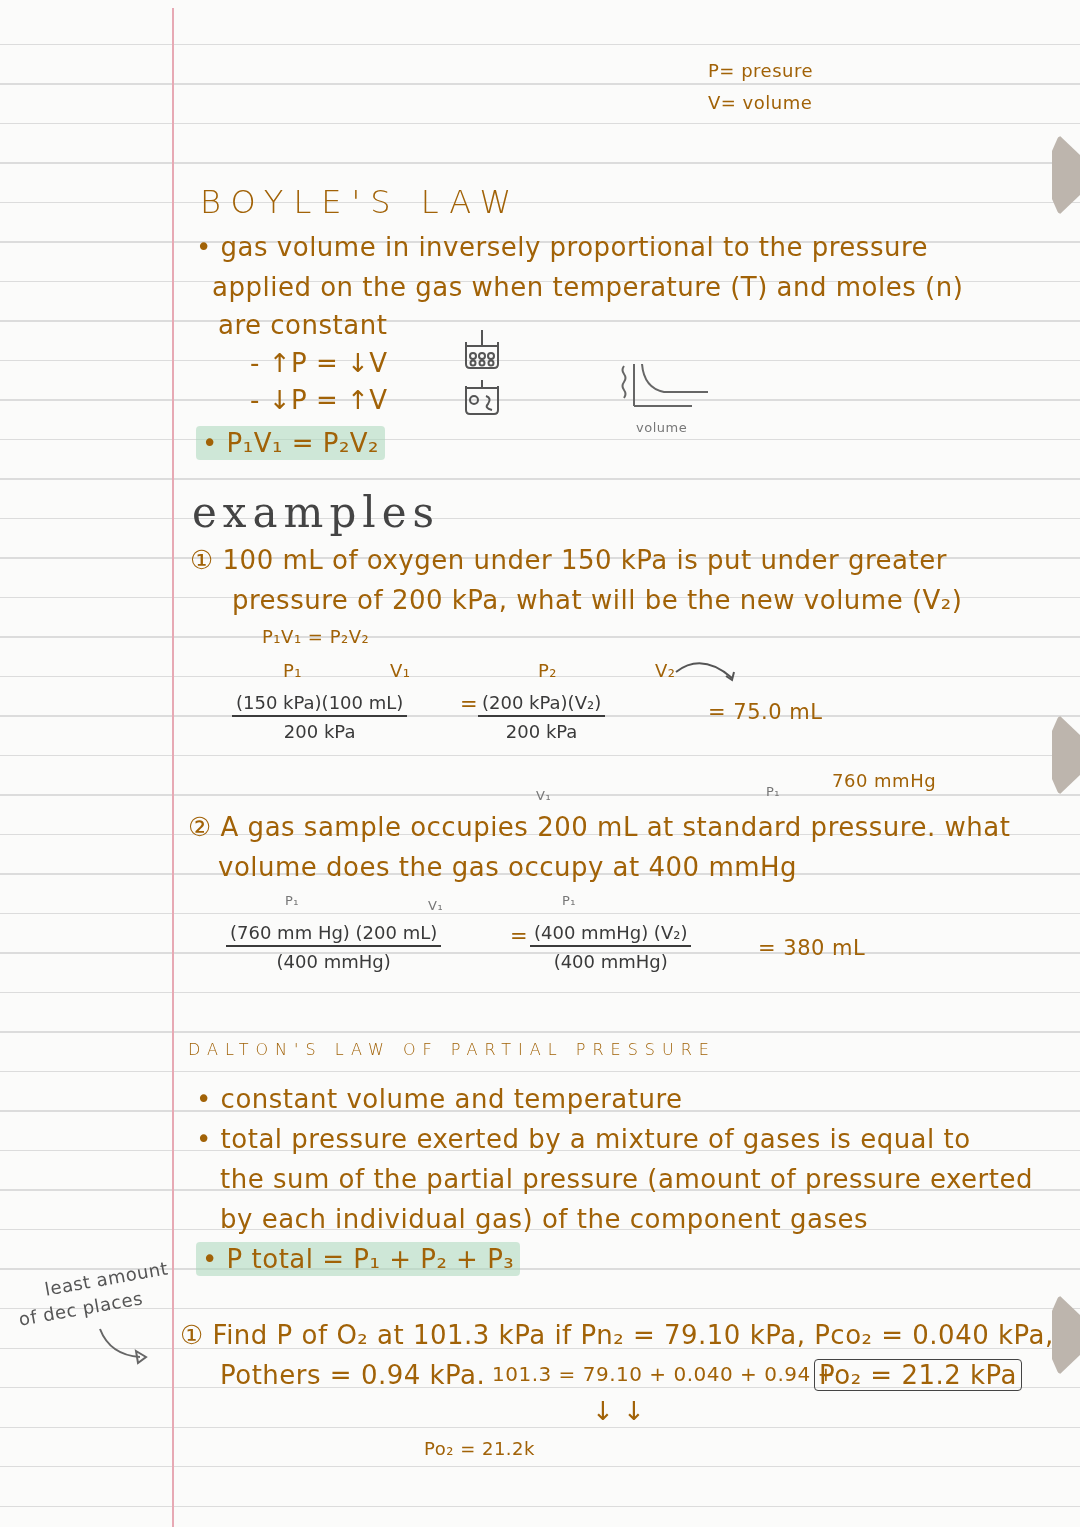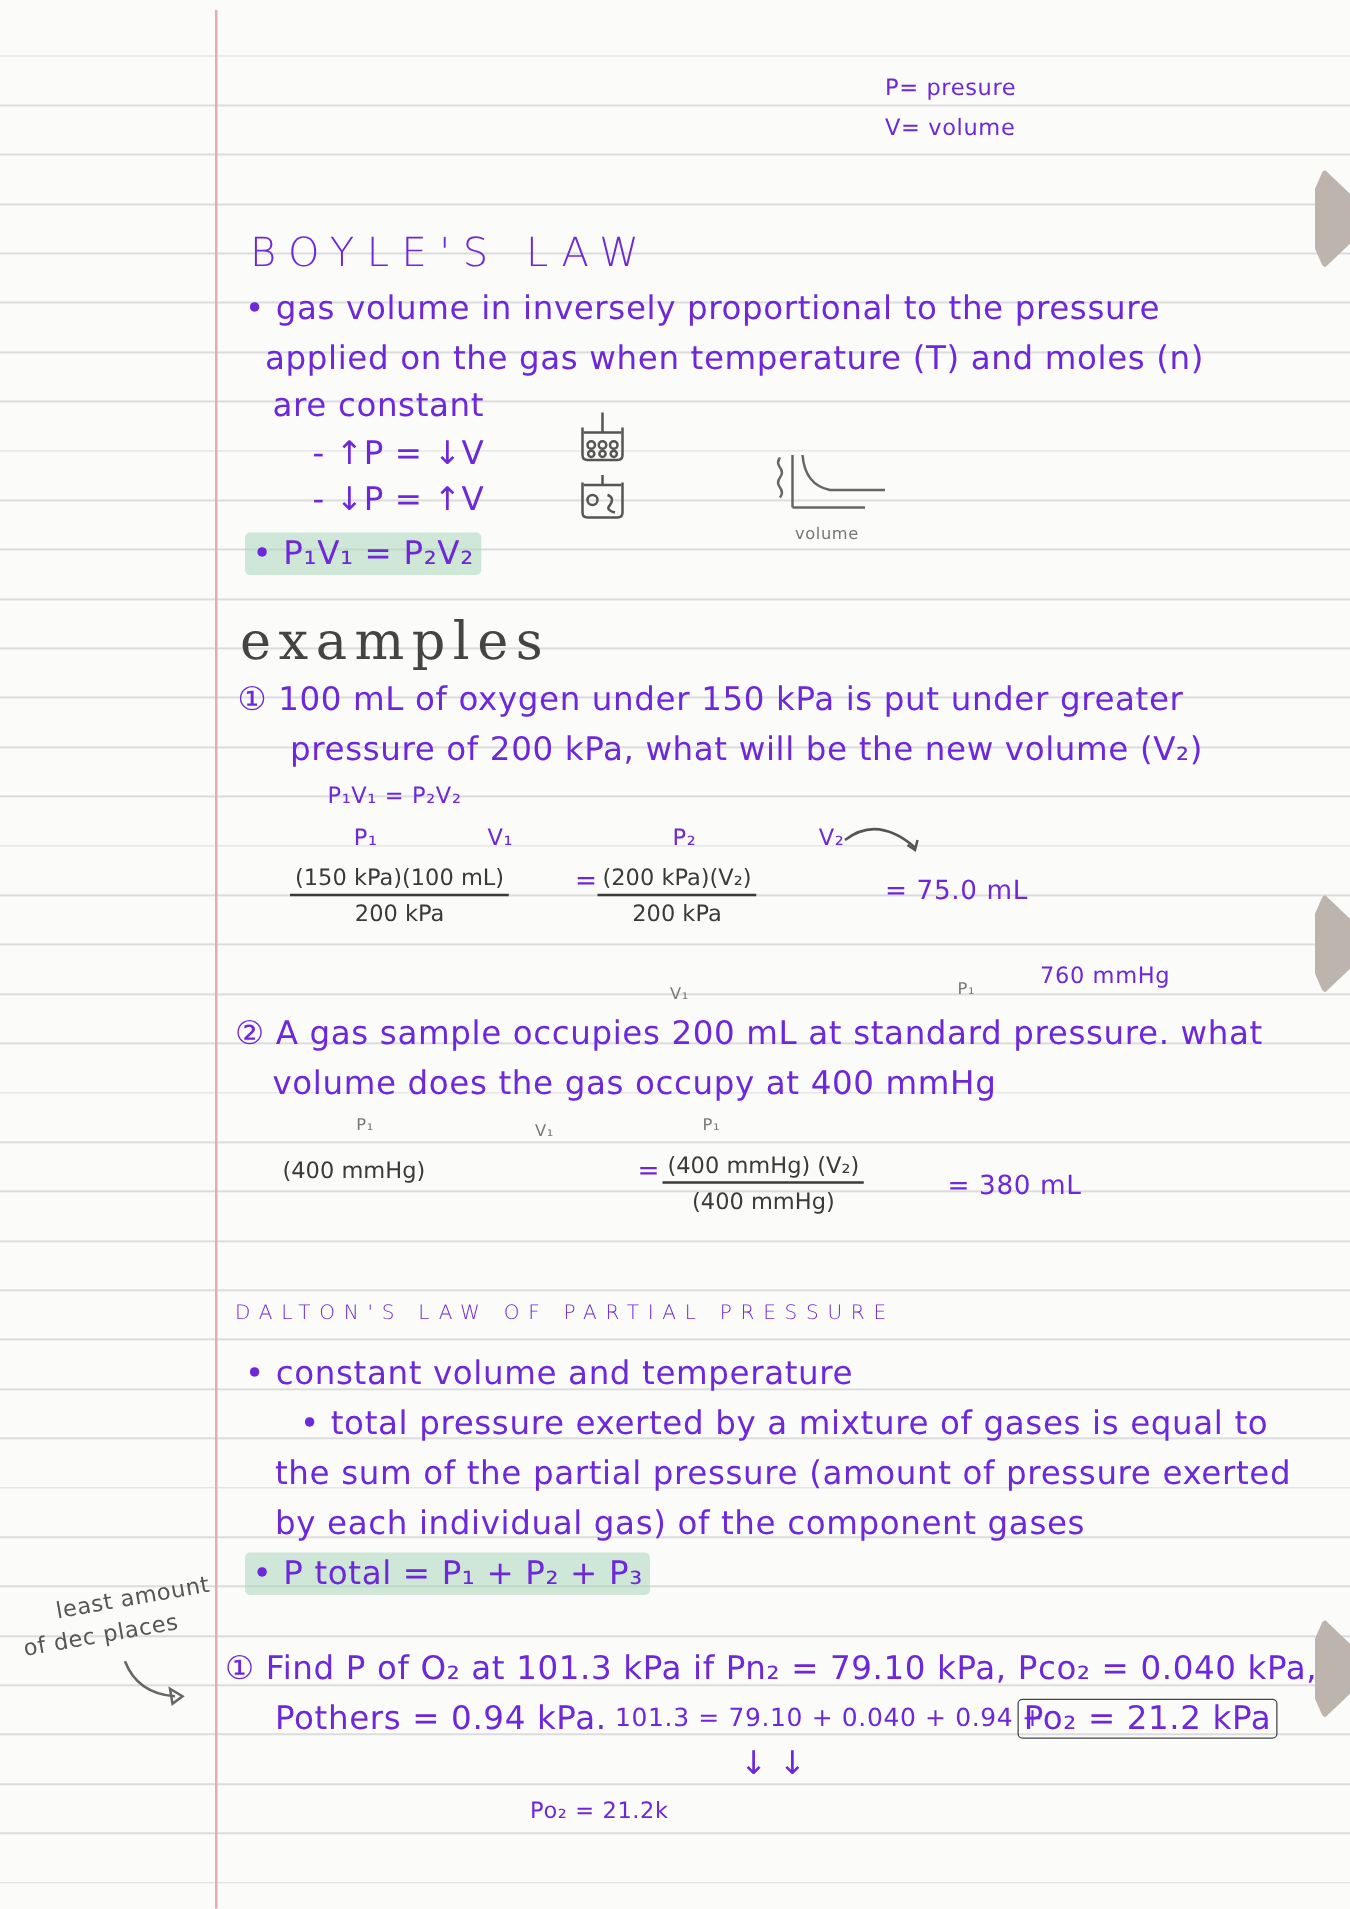--- a/index.html
+++ b/index.html
@@ -10,21 +10,21 @@
     color:#3a3a3a;
   }
   .rules {
     position:absolute; inset:0;
     background-image: repeating-linear-gradient(to bottom, transparent 0, transparent 38px, #dcdcdc 38px, #dcdcdc 39.5px);
     background-position: 0 6px;
   }
   .margin-line { position:absolute; left:172px; top:8px; width:2px; height:1519px; background:#e7a9b4; }
   .tab { position:absolute; right:0; width:28px; height:80px; background:#bdb5ad;
          border-radius:14px 0 0 14px; clip-path: polygon(25% 0, 100% 25%, 100% 75%, 25% 100%, 0 80%, 0 20%); }
-  .hw { position:absolute; white-space:nowrap; font-family:"DejaVu Sans", sans-serif; color:#6d28d9; letter-spacing:0.5px; }
+  .hw { position:absolute; white-space:nowrap; font-family:"DejaVu Sans", sans-serif; color:#a16207; letter-spacing:0.5px; }
   .title { font-size:32px; letter-spacing:10px; font-weight:300; }
   .script { font-family:"DejaVu Serif", serif; font-size:42px; letter-spacing:6px; color:#444; }
   .body { font-size:26px; }
   .small { font-size:18px; }
   .tiny { font-size:13px; color:#777; }
   .hl { background:rgba(170,215,185,0.55); padding:2px 6px; border-radius:4px; }
   .frac { position:absolute; text-align:center; font-size:18px; }
   .frac .num { border-bottom:2px solid #3b3b3b; padding:0 4px 2px; }
   .frac .den { padding-top:4px; }
   .boxed { border:1.5px solid #444; border-radius:4px; padding:0 4px; }
@@ -117,32 +117,33 @@
 <div class="hw tiny" style="left:766px; top:784px;">P₁</div>
 <div class="hw small" style="left:832px; top:770px;">760 mmHg</div>
 <div class="hw body" style="left:188px; top:812px;">② A gas sample occupies 200 mL at standard pressure. what</div>
 <div class="hw body" style="left:218px; top:852px;">volume does the gas occupy at 400 mmHg</div>
 
 <div class="hw tiny" style="left:285px; top:893px;">P₁</div>
 <div class="hw tiny" style="left:428px; top:898px;">V₁</div>
 <div class="hw tiny" style="left:562px; top:893px;">P₁</div>
 
 <div class="frac" style="left:226px; top:922px;">
+  <div class="num">(760 mm Hg) (200 mL)</div>
   <div class="den">(400 mmHg)</div>
 </div>
 <div class="hw" style="left:510px; top:924px; font-size:21px;">=</div>
 <div class="frac" style="left:530px; top:922px;">
   <div class="num">(400 mmHg) (V₂)</div>
   <div class="den">(400 mmHg)</div>
 </div>
 <div class="hw body" style="left:758px; top:936px; font-size:21px;">= 380 mL</div>
 
 <div class="hw title" style="left:188px; top:1040px; font-size:16px; letter-spacing:7px;">DALTON'S LAW OF PARTIAL PRESSURE</div>
 <div class="hw body" style="left:196px; top:1084px;">• constant volume and temperature</div>
-<div class="hw body" style="left:196px; top:1124px;margin-left:44px;">• total pressure exerted by a mixture of gases is equal to</div>
+<div class="hw body" style="left:196px; top:1124px;">• total pressure exerted by a mixture of gases is equal to</div>
 <div class="hw body" style="left:220px; top:1164px;">the sum of the partial pressure (amount of pressure exerted</div>
 <div class="hw body" style="left:220px; top:1204px;">by each individual gas) of the component gases</div>
 <div class="hw body" style="left:196px; top:1244px;"><span class="hl">• P total = P₁ + P₂ + P₃</span></div>
 
 <div class="hw small" style="left:44px; top:1268px; transform:rotate(-10deg); color:#555;">least amount</div>
 <div class="hw small" style="left:18px; top:1298px; transform:rotate(-10deg); color:#555;">of dec places</div>
 <div class="icon" style="left:96px; top:1325px;">
   <svg width="60" height="40" viewBox="0 0 60 40" fill="none" stroke="#666" stroke-width="2">
     <path d="M4 4 Q14 30 44 32"></path>
       <path d="M40 26 L50 32 L42 38 Z"></path>

